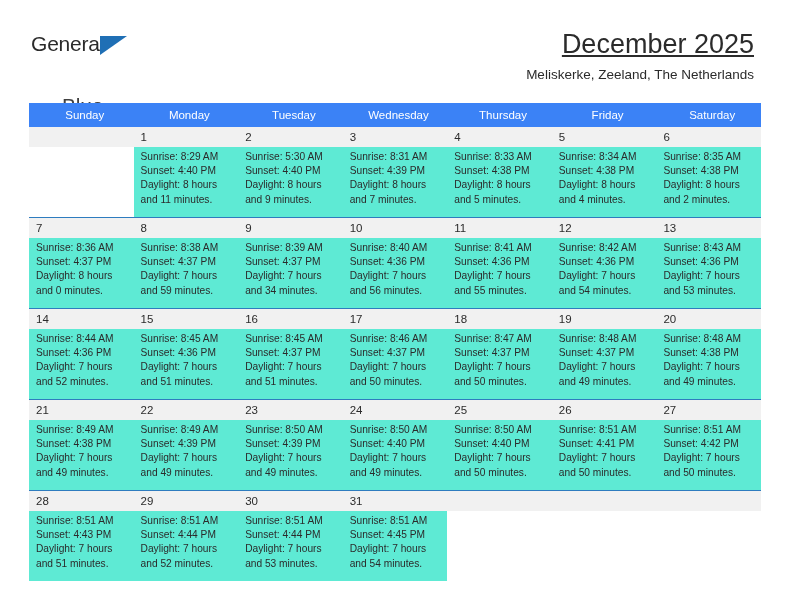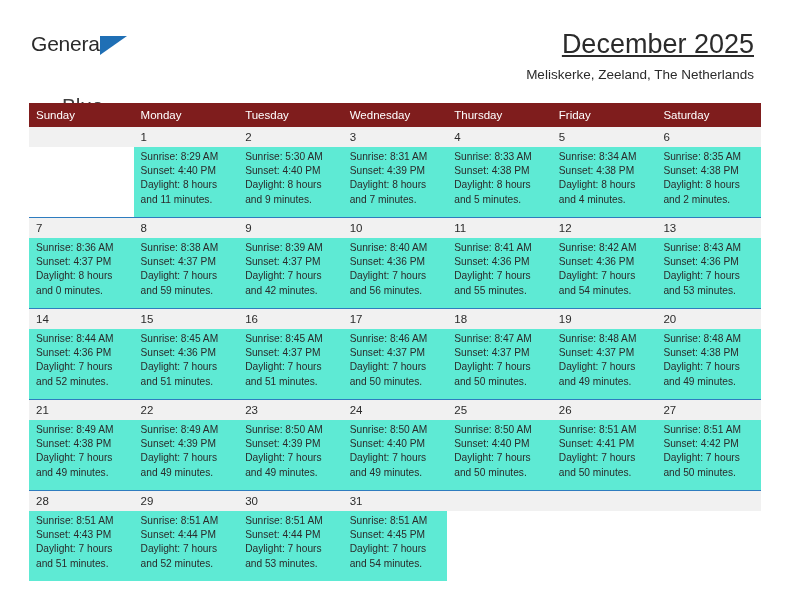--- a/index.html
+++ b/index.html
@@ -94,25 +94,25 @@
     position: absolute;
     left: 29px;
     top: 103px;
     width: 732px;
     border-collapse: collapse;
     table-layout: fixed;
   }
   .calendar col { width: 104.57px; }
 
   .calendar thead th {
-    background: #7f1d1d;
+    background: #3b82f6;
     color: #ffffff;
     font-size: 11.5px;
     font-weight: normal;
-    text-align: left;
+    text-align: center;
     padding: 5px 0 5px 7px;
     height: 21px;
     box-sizing: border-box;
     line-height: 14px;
   }
 
   .week-sep td {
     padding: 0;
     height: 1px;
     background: #2e7cbf;
@@ -257,21 +257,21 @@
           <td>
             <span class="detail-line">Sunrise: 8:38 AM</span>
             <span class="detail-line">Sunset: 4:37 PM</span>
             <span class="detail-line">Daylight: 7 hours</span>
             <span class="detail-line">and 59 minutes.</span>
           </td>
           <td>
             <span class="detail-line">Sunrise: 8:39 AM</span>
             <span class="detail-line">Sunset: 4:37 PM</span>
             <span class="detail-line">Daylight: 7 hours</span>
-            <span class="detail-line">and 42 minutes.</span>
+            <span class="detail-line">and 34 minutes.</span>
           </td>
           <td>
             <span class="detail-line">Sunrise: 8:40 AM</span>
             <span class="detail-line">Sunset: 4:36 PM</span>
             <span class="detail-line">Daylight: 7 hours</span>
             <span class="detail-line">and 56 minutes.</span>
           </td>
           <td>
             <span class="detail-line">Sunrise: 8:41 AM</span>
             <span class="detail-line">Sunset: 4:36 PM</span>

